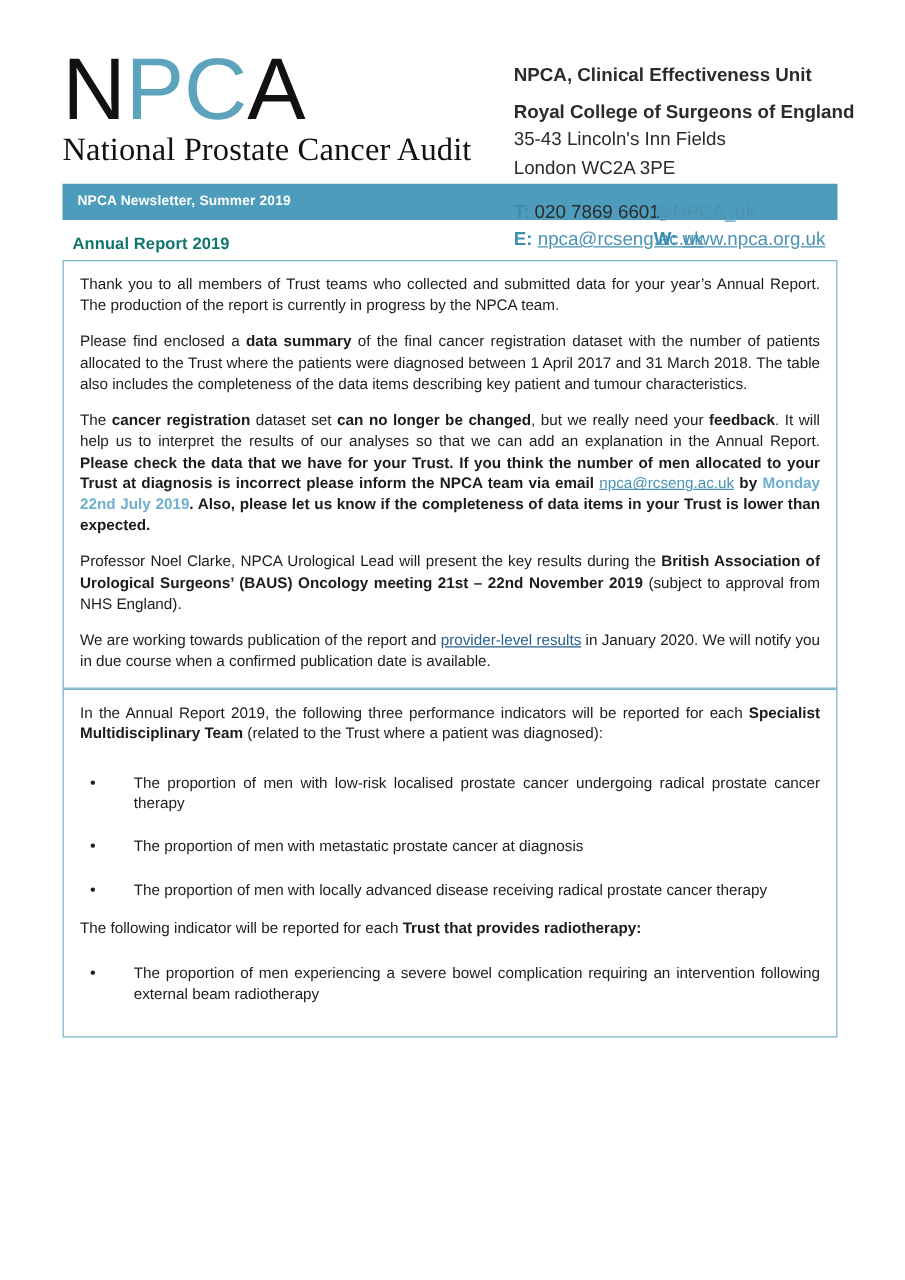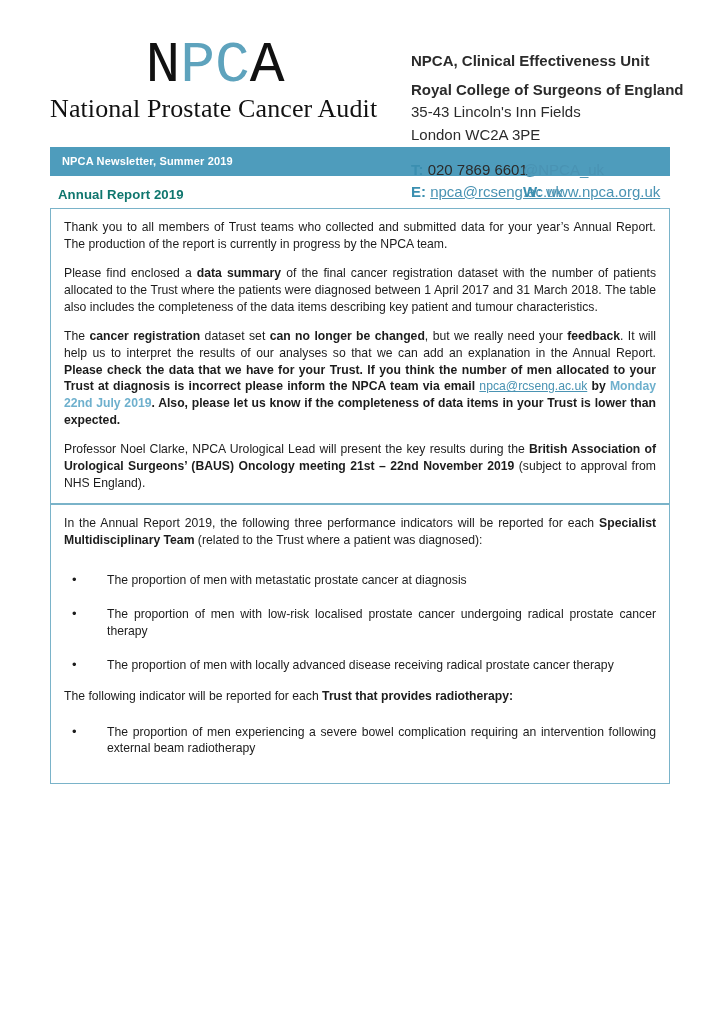--- a/index.html
+++ b/index.html
@@ -31,28 +31,27 @@
     padding: 36px 54px 0 50px;
     height: 134px;
     box-sizing: border-box;
   }
   .logo-block {
     width: 330px;
     flex: 0 0 330px;
     padding-top: 2px;
   }
   .logo-main {
-    font-family: Liberation Mono, monospace;
-    font-size: 58px;
+    font-family: Liberation Sans, sans-serif;
+    font-size: 70px;
     line-height: 0.96;
     letter-spacing: 0px;
     color: #111111;
     font-weight: 400;
     white-space: nowrap;
-    text-align: center;
   }
   .logo-main .teal {
     color: #5ea3bd;
   }
   .logo-sub {
     font-family: "Liberation Serif", serif;
     font-size: 26px;
     line-height: 1.1;
     color: #111111;
     margin-top: 1px;
@@ -212,32 +211,33 @@
   <div class="content-box">
 
     <p>Thank you to all members of Trust teams who collected and submitted data for your year’s Annual Report. The production of the report is currently in progress by the NPCA team.</p>
 
     <p><span>Please find enclosed a </span><b>data summary</b><span> of the final cancer registration dataset with the number of patients allocated to the Trust where the patients were diagnosed between 1 April 2017 and 31 March 2018. The table also includes the completeness of the data items describing key patient and tumour characteristics.</span></p>
 
     <p><span>The </span><b>cancer registration</b><span> dataset set </span><b>can no longer be changed</b><span>, but we really need your </span><b>feedback</b><span>. It will help us to interpret the results of our analyses so that we can add an explanation in the Annual Report.  </span><b>Please check the data that we have for your Trust. If you think the number of men allocated to your Trust at diagnosis is incorrect please inform the NPCA team via email </b><a class="inline-teal" href="#">npca@rcseng.ac.uk</a><b> by </b><span class="date-hl">Monday 22nd July 2019</span><b>. Also, please let us know if the completeness of data items in your Trust is lower than expected.</b></p>
 
     <p><span>Professor Noel Clarke, NPCA Urological Lead will present the key results during the </span><b>British Association of Urological Surgeons’ (BAUS) Oncology meeting 21st – 22nd November 2019</b><span> (subject to approval from NHS England).</span></p>
 
+    <p><span>We are working towards publication of the report and </span><a class="inline-navy" href="#">provider-level results</a><span> in January 2020. We will notify you in due course when a confirmed publication date is available.</span></p>
   </div>
 
 
   <div class="content-box">
 
     <p><span>In the Annual Report 2019, the following three performance indicators will be reported for each </span><b>Specialist Multidisciplinary Team</b><span> (related to the Trust where a patient was diagnosed):</span></p>
 
     <div class="spacer-10"></div>
 
     <ul class="bullets">
+      <li>The proportion of men with low-risk localised prostate cancer undergoing radical prostate cancer therapy</li>
       <li>The proportion of men with metastatic prostate cancer at diagnosis</li>
-      <li>The proportion of men with low-risk localised prostate cancer undergoing radical prostate cancer therapy</li>
       <li>The proportion of men with locally advanced disease receiving radical prostate cancer therapy</li>
     </ul>
 
     <div class="spacer-14"></div>
 
     <p><span>The following indicator will be reported for each </span><b>Trust that provides radiotherapy:</b></p>
 
     <div class="spacer-6"></div>
 
     <ul class="bullets">

